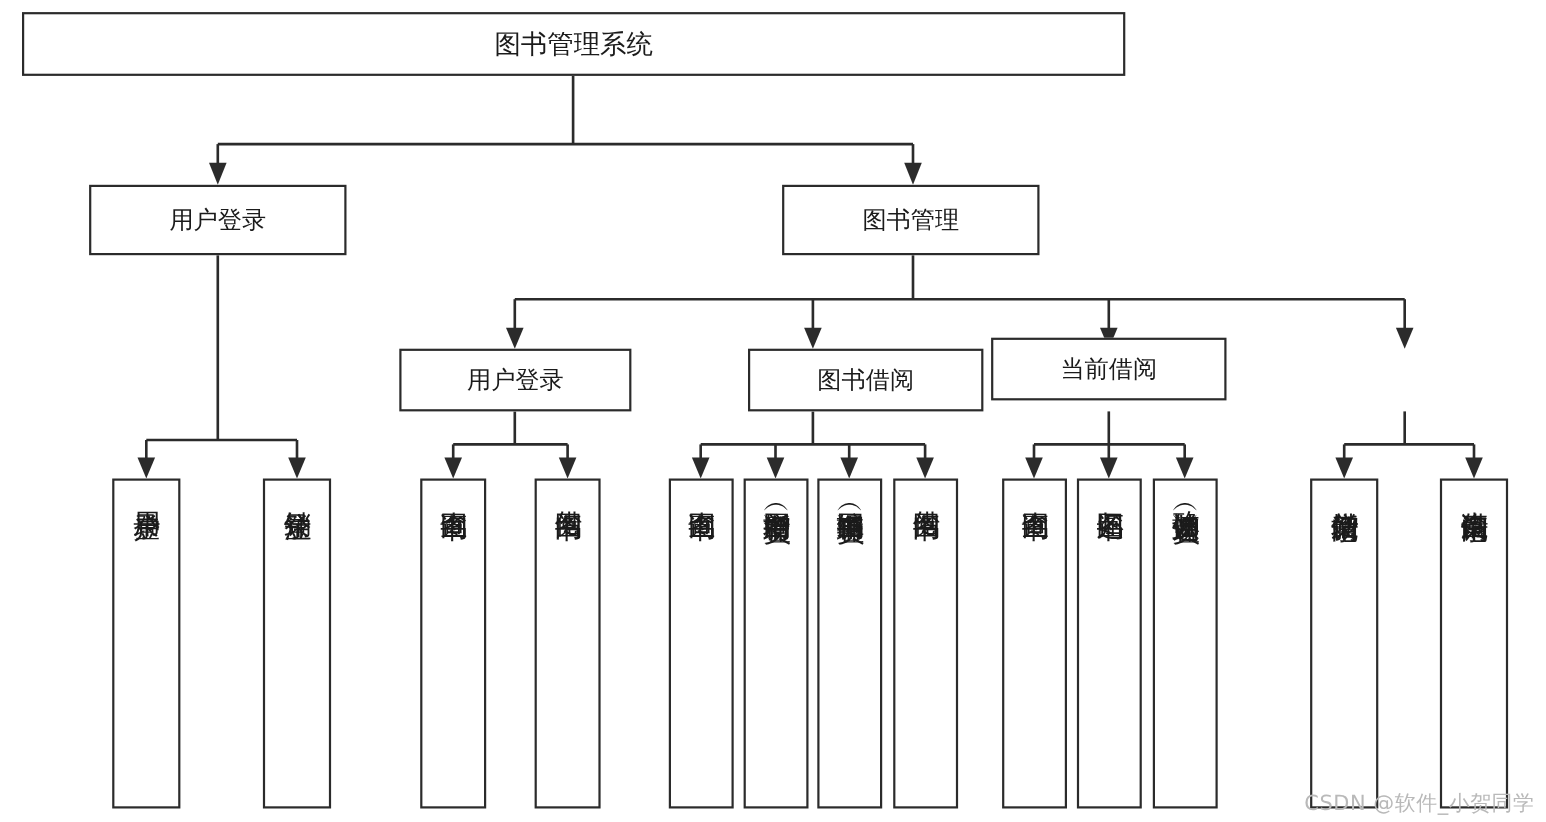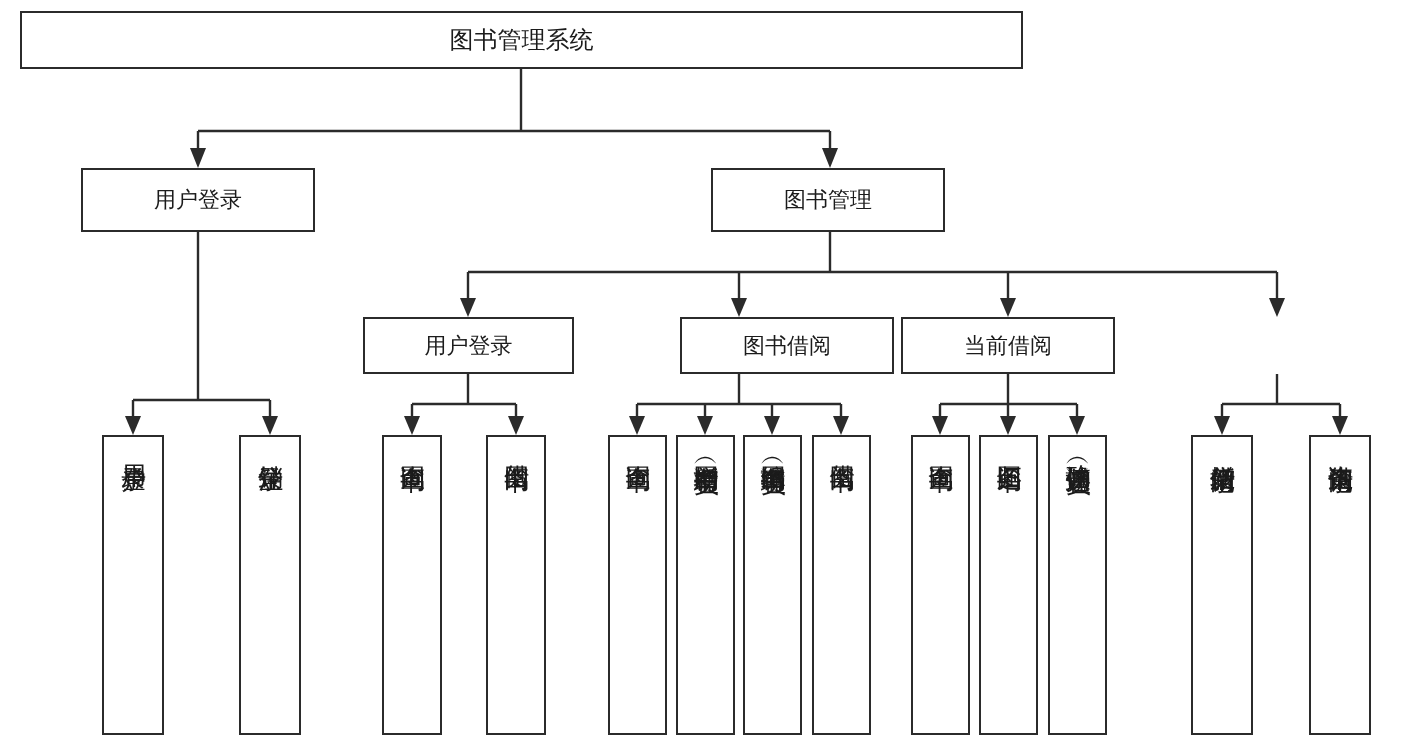--- a/index.html
+++ b/index.html
@@ -141,21 +141,21 @@
   <div class="node lvl2" style="left:711px;top:168px;width:234px;height:64px;">
     <span>图书管理</span>
   </div>
 
   <div class="node lvl3" style="left:363px;top:317px;width:211px;height:57px;">
     <span>用户登录</span>
   </div>
   <div class="node lvl3" style="left:632px;top:317px;width:214px;height:57px;margin-left:48px;">
     <span>图书借阅</span>
   </div>
-  <div class="node lvl3" style="left:901px;top:317px;width:214px;height:57px;">
+  <div class="node lvl3" style="left:901px;top:307px;width:214px;height:57px;">
     <span>当前借阅</span>
   </div>
 
   <div class="node leaf" style="left:102px;top:435px;width:62px;height:300px;">
     <span class="vtext">用户登录</span>
   </div>
   <div class="node leaf" style="left:239px;top:435px;width:62px;height:300px;">
     <span class="vtext">注销登录</span>
   </div>
 
@@ -189,14 +189,15 @@
     <span class="vtext">确认归还（管理员）</span>
   </div>
 
   <div class="node leaf" style="left:1191px;top:435px;width:62px;height:300px;">
     <span class="vtext">新增借阅记录</span>
   </div>
   <div class="node leaf" style="left:1309px;top:435px;width:62px;height:300px;">
     <span class="vtext">查询借阅记录</span>
   </div>
 
+  <div id="watermark">CSDN @软件_小贺同学</div>
 
 </div>
 
 </body></html>

